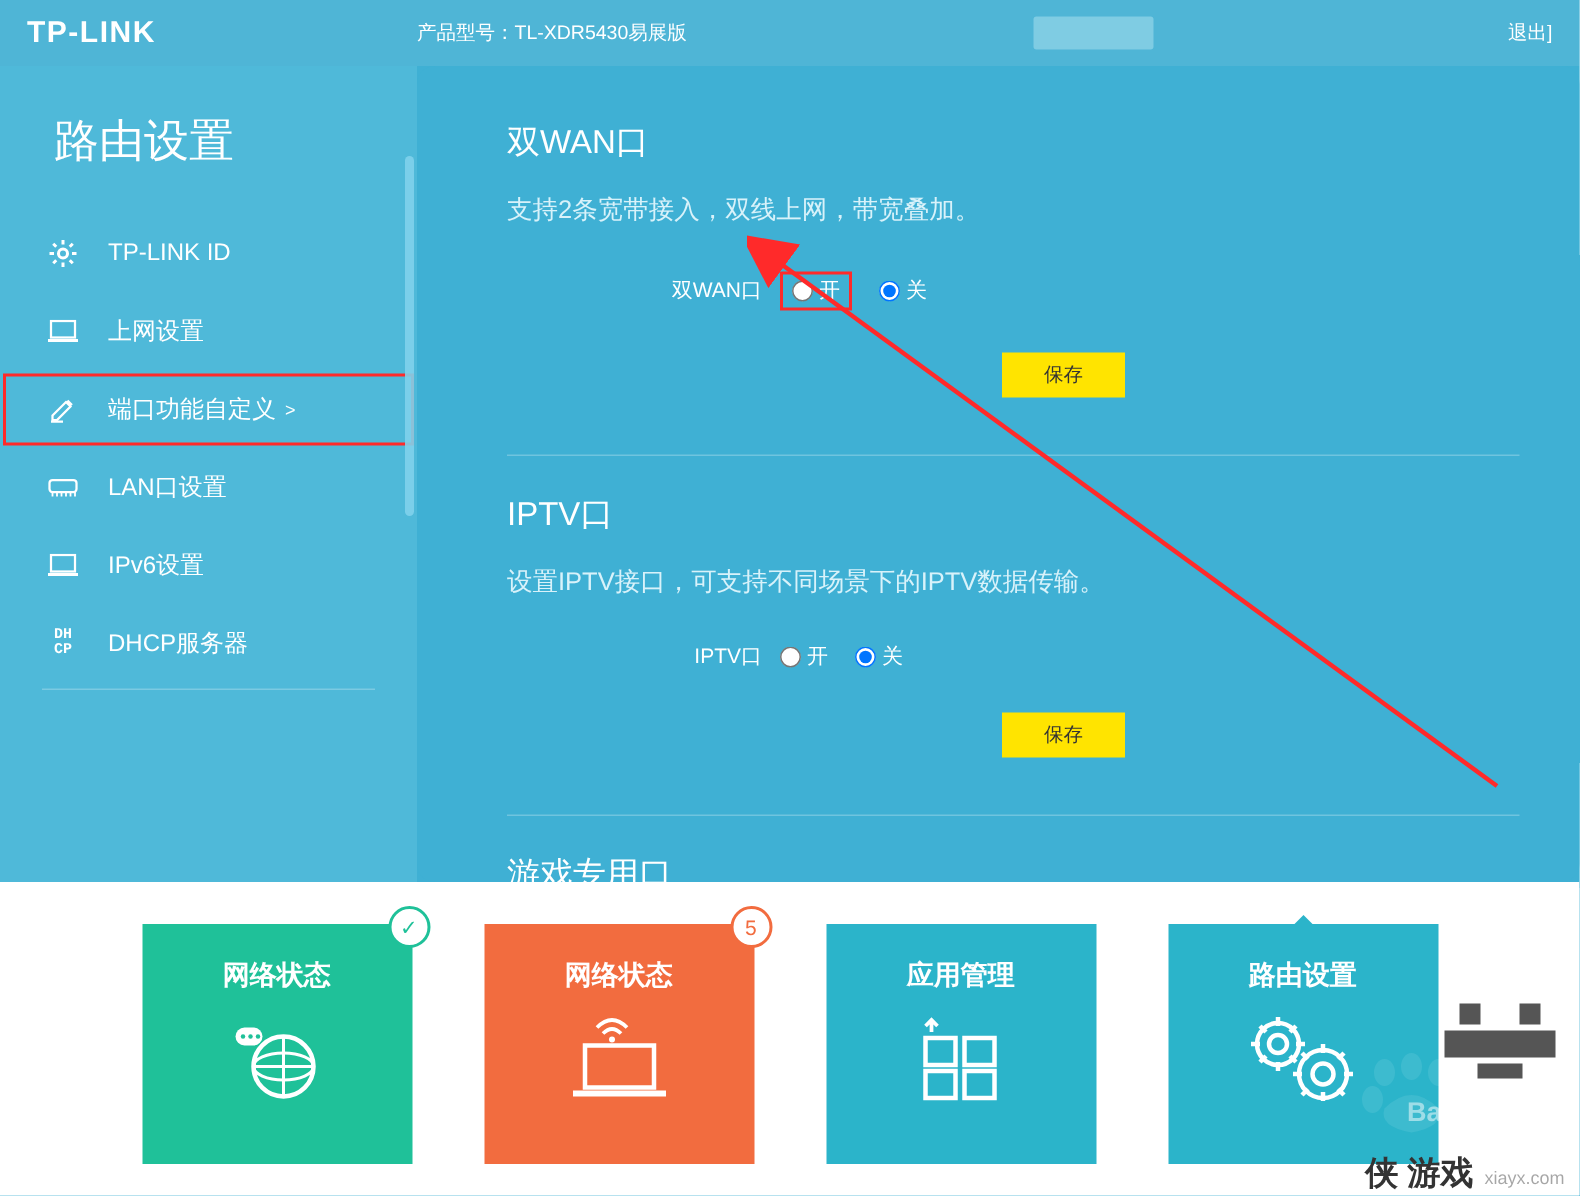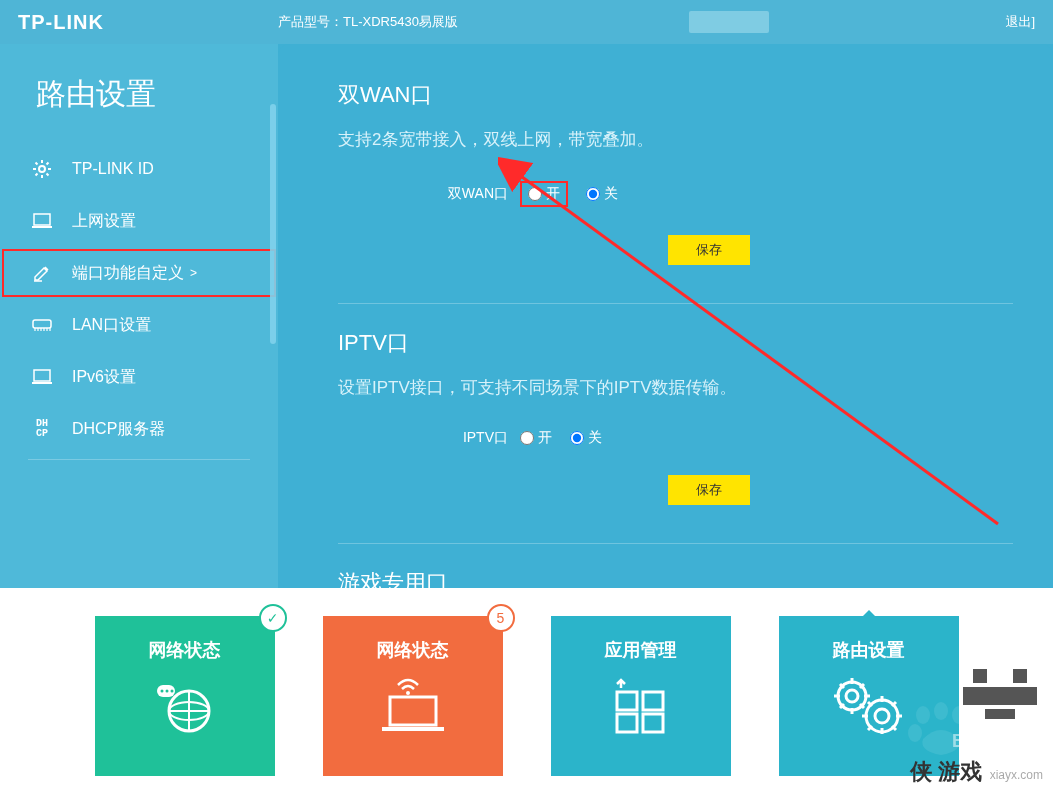--- a/index.html
+++ b/index.html
@@ -42,22 +42,22 @@
 .tile .t-icon { width: 70px; height: 60px; display: flex; align-items: center; justify-content: center; }
 .t-green { background: #1fc199; }
 .t-orange { background: #f26c3f; }
 .t-blue { background: #2bb4ca; }
 .t-blue2 { background: #2bb4ca; }
 .badge { position: absolute; top: -12px; right: -12px; width: 28px; height: 28px; border-radius: 50%; background: #fff; display: flex; align-items: center; justify-content: center; font-size: 14px; }
 .badge.ok { border: 2px solid #1fc199; color: #1fc199; }
 .badge.num { border: 2px solid #f26c3f; color: #f26c3f; }
 .tile.sel::before { content: ""; position: absolute; top: -16px; left: 50%; margin-left: -10px; border: 10px solid transparent; border-bottom-color: #2bb4ca; }
 
-.watermark { position: absolute; right: 10px; bottom: 30px; color: rgba(255,255,255,0.5); font-size: 12px; text-align: right; pointer-events: none; }
-.wm2 { position: absolute; right: 10px; bottom: 10px; color: rgba(0,0,0,0.35); font-size: 12px; }
+.watermark { position: absolute; right: 24px; bottom: 30px; color: rgba(255,255,255,0.5); font-size: 12px; text-align: right; pointer-events: none; }
+.wm2 { position: absolute; right: 10px; bottom: 0; color: rgba(0,0,0,0.35); font-size: 12px; }
 .wmlogo { position: absolute; right: 60px; bottom: 36px; width: 90px; height: 60px; opacity: 0.25; }
 .pixelface { position: absolute; right: 10px; bottom: 68px; width: 80px; height: 60px; }
 .pixelface .px { position: absolute; background: #555; }
 </style>
 </head>
 <body>
 
 <div class="topbar">
   <div class="logo">TP-LINK</div>
   <div class="product">产品型号：TL-XDR5430易展版</div>

